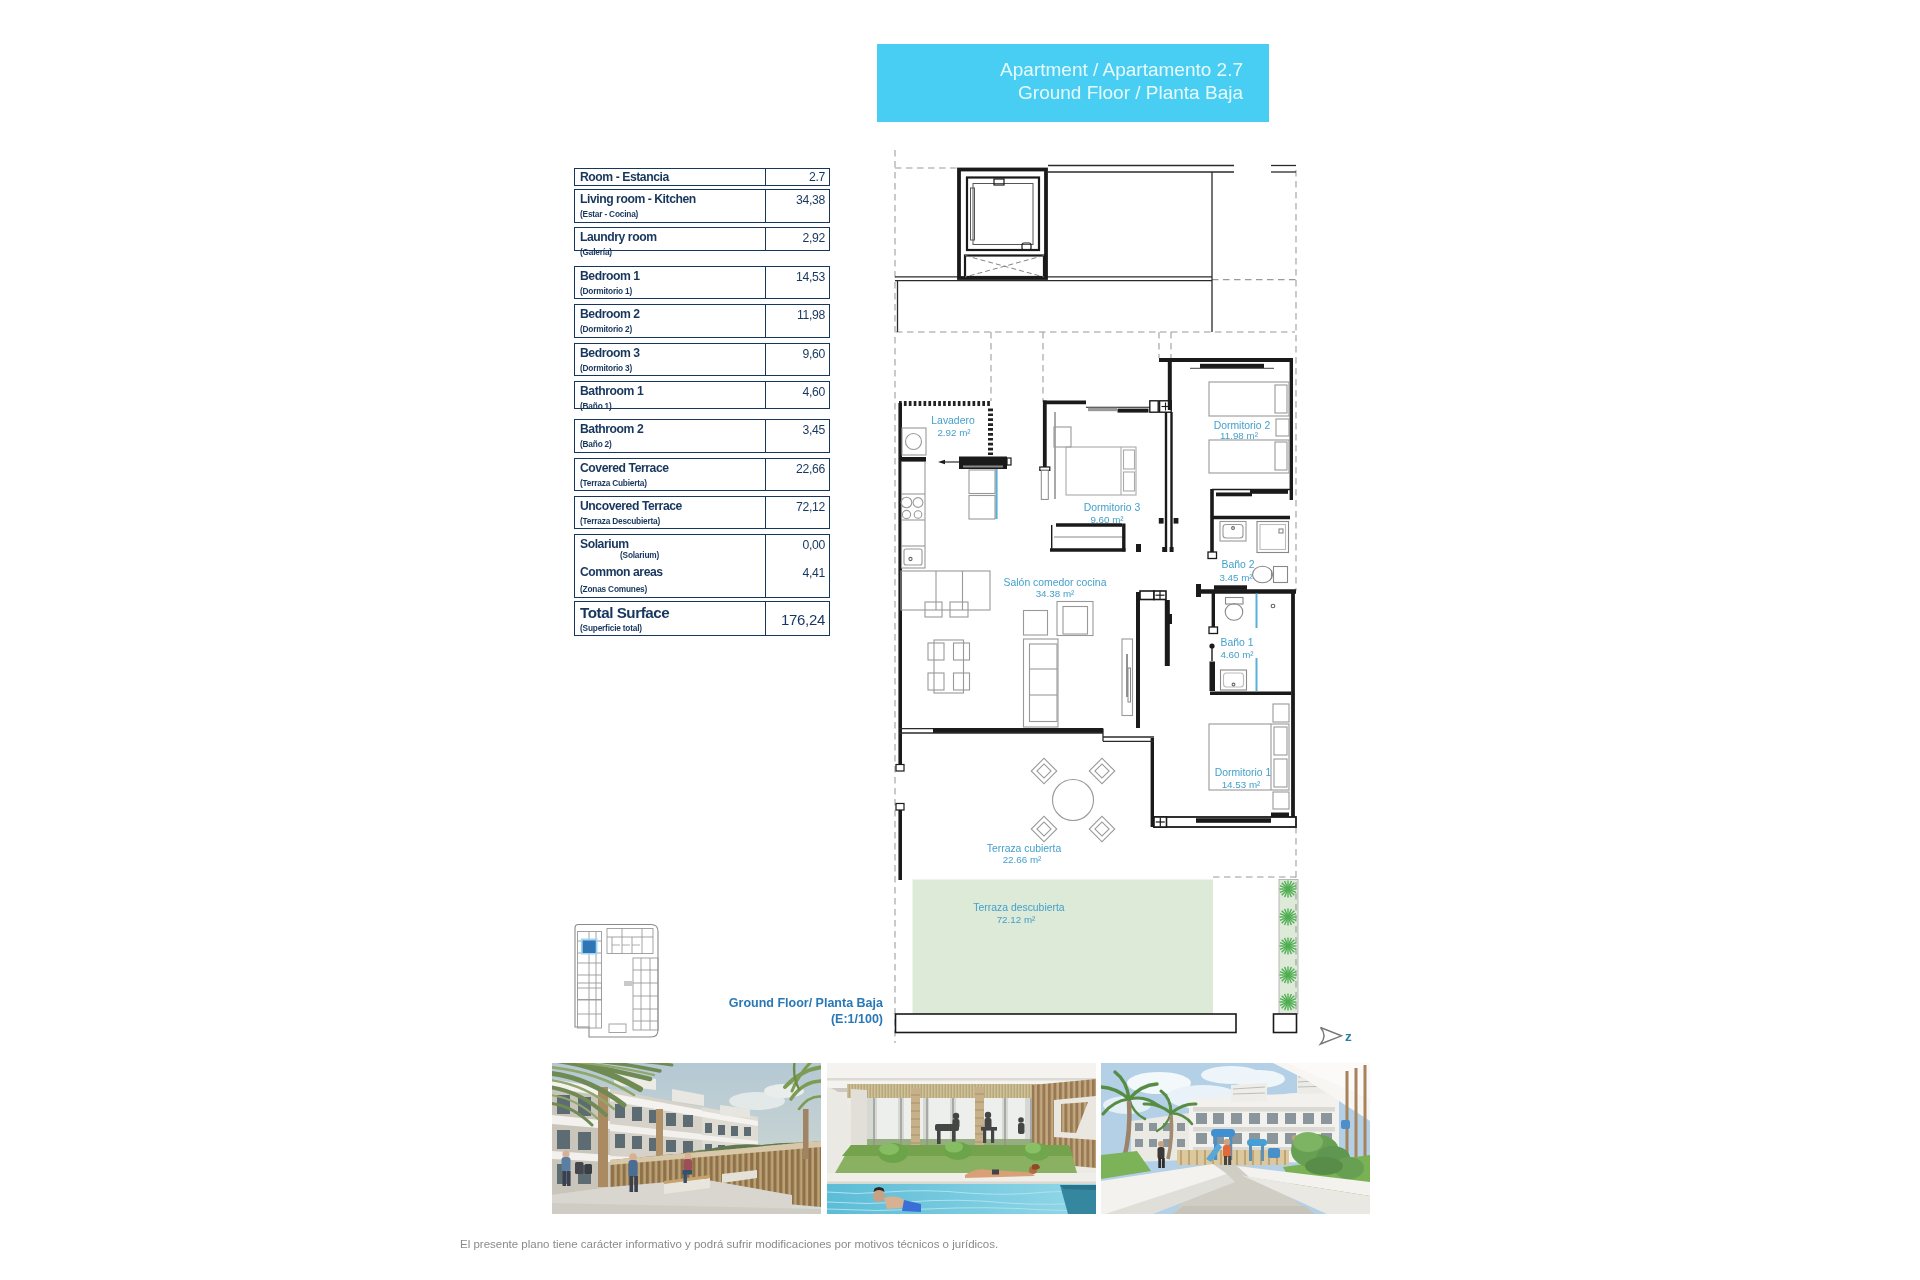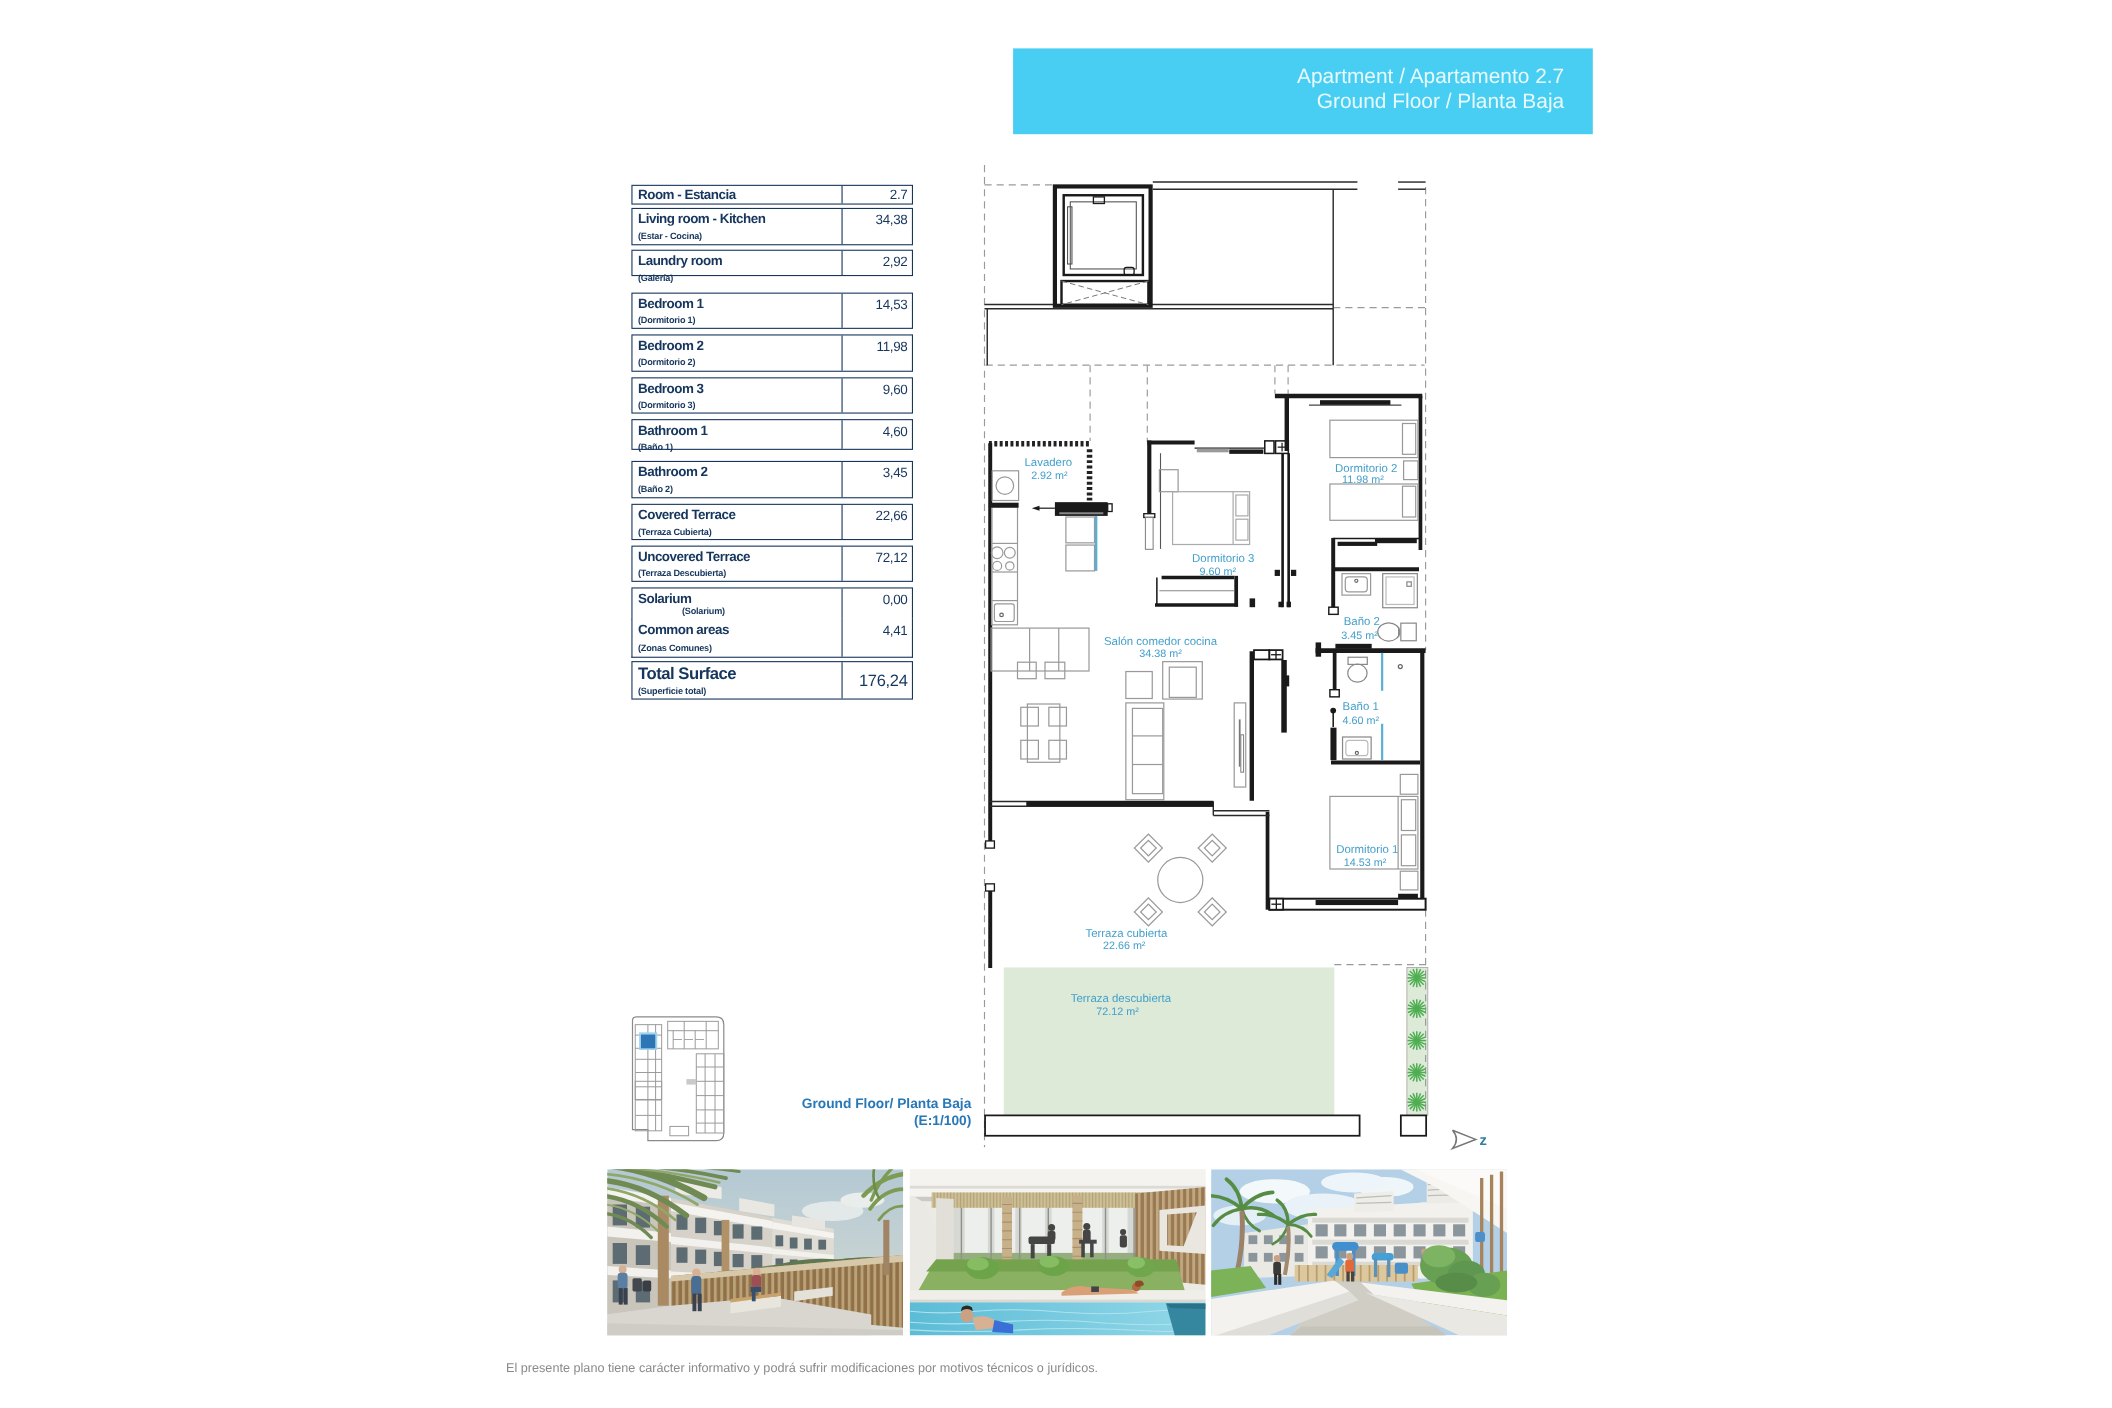--- a/index.html
+++ b/index.html
@@ -1,20 +1,20 @@
 <!DOCTYPE html>
 <html><head>
 <meta charset="utf-8">
 <style>
   html,body{margin:0;padding:0;}
   body{width:1920px;height:1280px;background:#fff;position:relative;overflow:hidden;
        font-family:"Liberation Sans", sans-serif;}
   .abs{position:absolute;}
   
-  #hdr{left:921px;top:44px;width:527px;height:78px;background:#47cef2;
+  #hdr{left:877px;top:44px;width:392px;height:78px;background:#47cef2;
        color:#e9fafd;text-align:right;font-size:19px;line-height:22.5px;
        padding:15px 26px 0 0;box-sizing:border-box;}
   
   .trow{position:absolute;left:574px;width:256px;border:1.6px solid #17365d;
         box-sizing:border-box;color:#17365d;background:#fff;}
   .trow .lbl{position:absolute;left:5px;top:2px;font-weight:bold;font-size:12.2px;letter-spacing:-0.45px;}
   .trow .sub{position:absolute;left:5px;top:19px;font-weight:bold;font-size:8.3px;letter-spacing:-0.2px;}
   .trow .val{position:absolute;right:4px;top:3px;font-size:12.2px;letter-spacing:-0.3px;}
   .trow .sep{position:absolute;left:189.5px;top:0;bottom:0;width:0;border-left:1.4px solid #17365d;}
   

